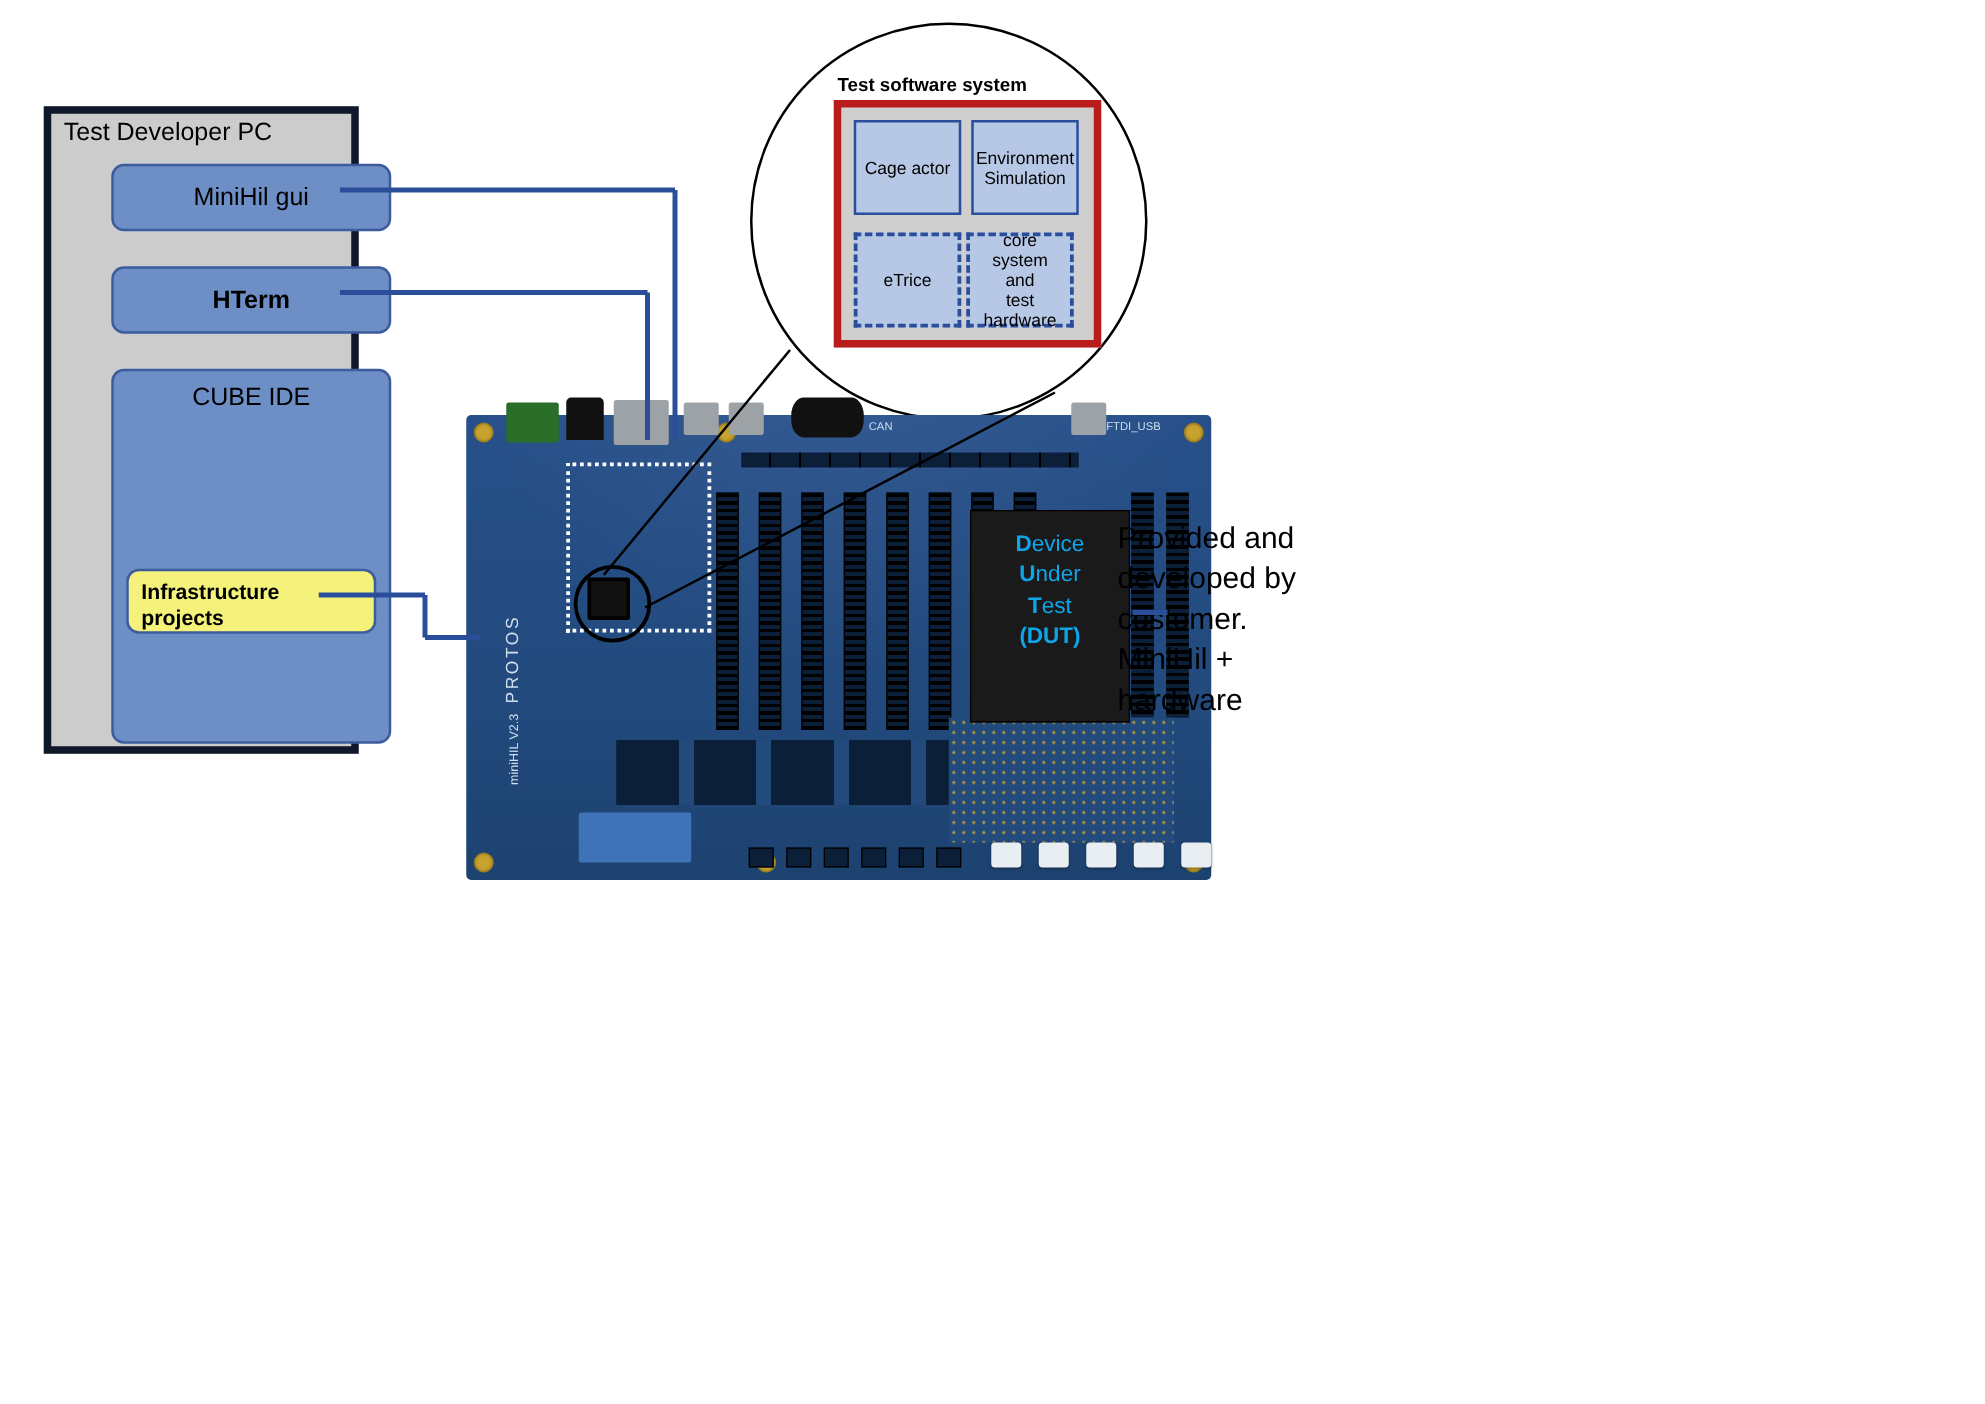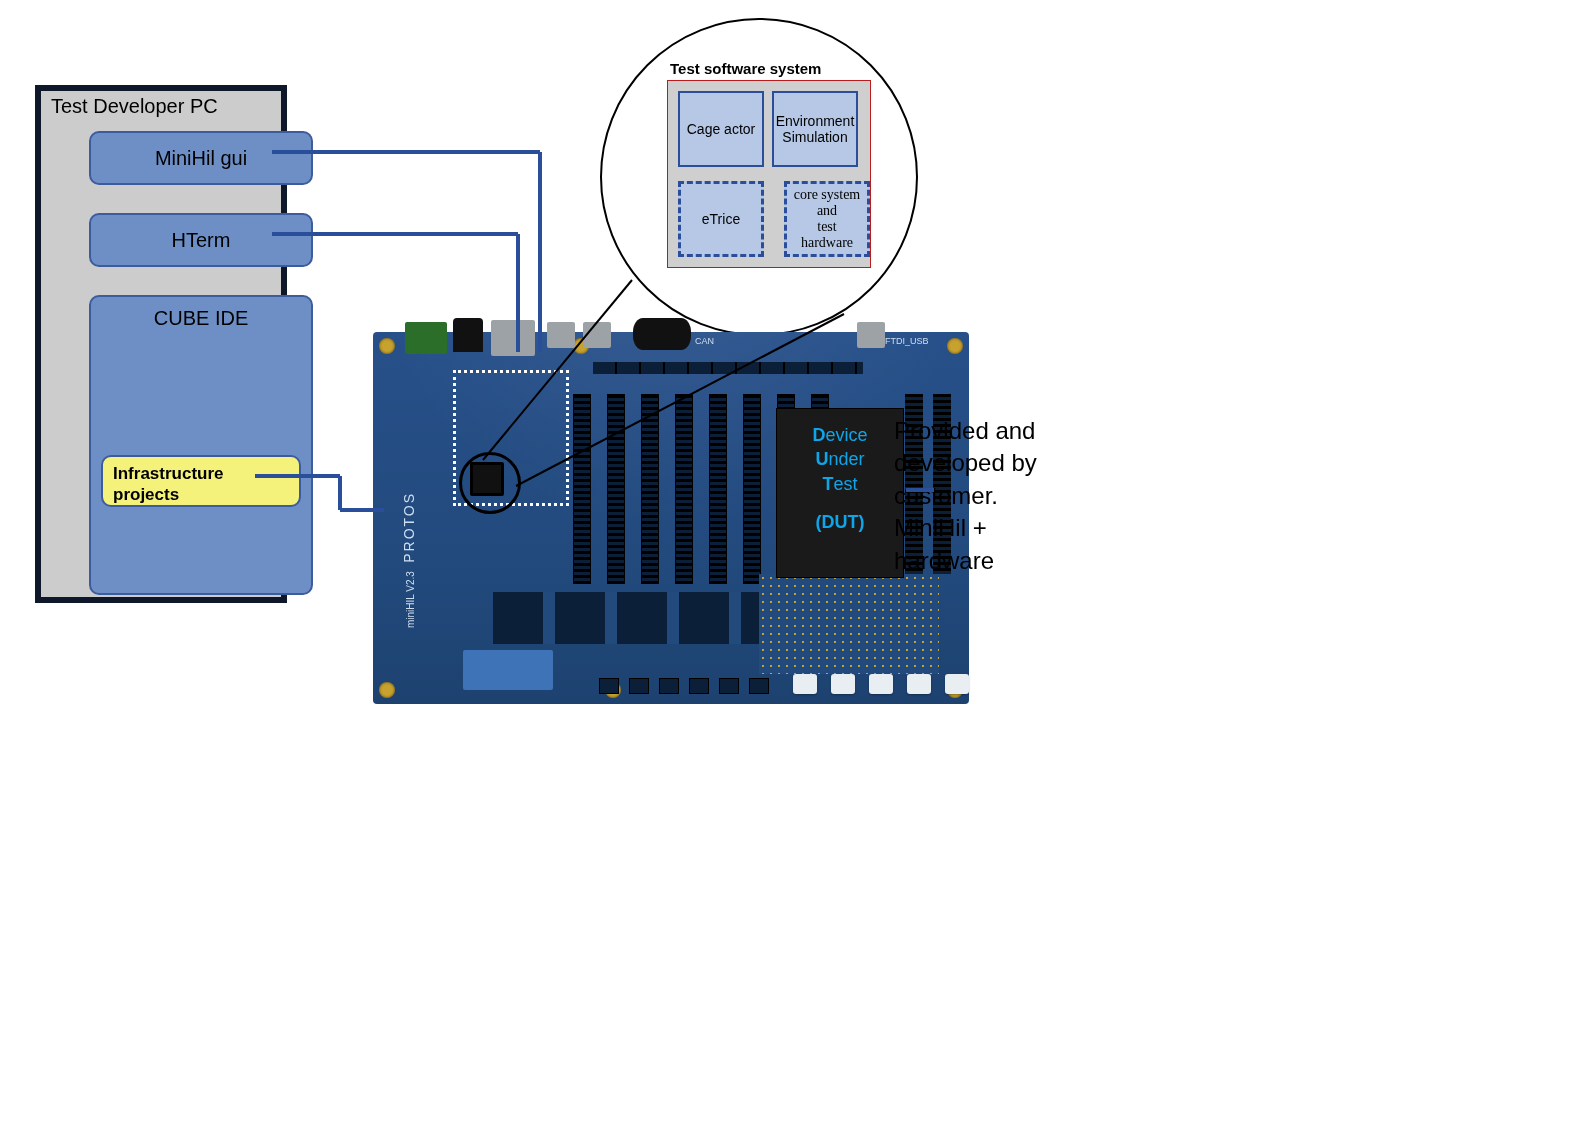--- a/index.html
+++ b/index.html
@@ -40,21 +40,21 @@
     border: 2px solid #3d5c9e;
     border-radius: 10px;
     background: #6d8fc6;
     box-sizing: border-box;
     text-align: center;
     font-size: 20px;
     margin-left: 36px;
   }
   .pc-block.small { height: 54px; line-height: 50px; }
   .minihil { top: 40px; }
-  .hterm   { top: 122px; }
+  .hterm   { top: 122px; font-weight: bold; }
   .cubeide {
     top: 204px;
     height: 300px;
     text-align: center;
     line-height: normal;
   }
   .cubeide-title {
     padding-top: 10px;
     font-size: 20px;
   }
@@ -193,55 +193,55 @@
   }
 
   
   .dut{
     position:absolute; left:776px; top:408px; width:128px; height:170px;
     background:#1a1a1a; border:1px solid #000; color:#0ea5e9;
     text-align:center; font-size:18px; padding-top:14px;
     box-sizing:border-box; line-height:1.35;
   }
   .dut .acc{font-weight:bold;}
-  .dut-acronym{margin-top:14px;}
+  .dut-acronym{}
 
   
   .dut-desc{
     position:absolute; left:894px; top:415px; width:200px;
     font-size:24px; line-height:1.35;
   }
 
   
   .callout{
     position:absolute; left:600px; top:18px; width:314px; height:314px;
     border:2px solid #000; border-radius:50%;
     background:#fff;
   }
   .callout-title{
     position:absolute; left:670px; top:60px;
     font-size:15px; font-weight:bold;
   }
   .callout-inner{
     position:absolute; left:667px; top:80px; width:202px; height:186px;
-    background:#cfcfcf; border:1px solid #b91c1c;
+    background:#cfcfcf; border:6px solid #b91c1c;
   }
   .cbox{
     position:absolute; width:86px; height:76px;
     background:#b6c8e6; box-sizing:border-box;
     font-size:14px; text-align:center;
     display:flex; align-items:center; justify-content:center;
     padding:4px; line-height:1.15;
   }
   .cbox.solid{ border:2px solid #2b4e9b; }
   .cbox.dash { border:3px dashed #2b4e9b; }
   .cb-tl{left:10px; top:10px;}
   .cb-tr{left:104px;top:10px;}
   .cb-bl{left:10px; top:100px;}
-  .cb-br{left:116px;top:100px;font-family:Liberation Serif, serif;}
+  .cb-br{left:100px;top:100px;}
 
   
   .wires{
     position:absolute; left:0; top:0; width:1588px; height:1123px;
     pointer-events:none;
   }
   .wires line{ stroke:#2b4e9b; stroke-width:4; }
   .wires .zoom{ stroke:#000; stroke-width:2; }
 </style>
 </head>

